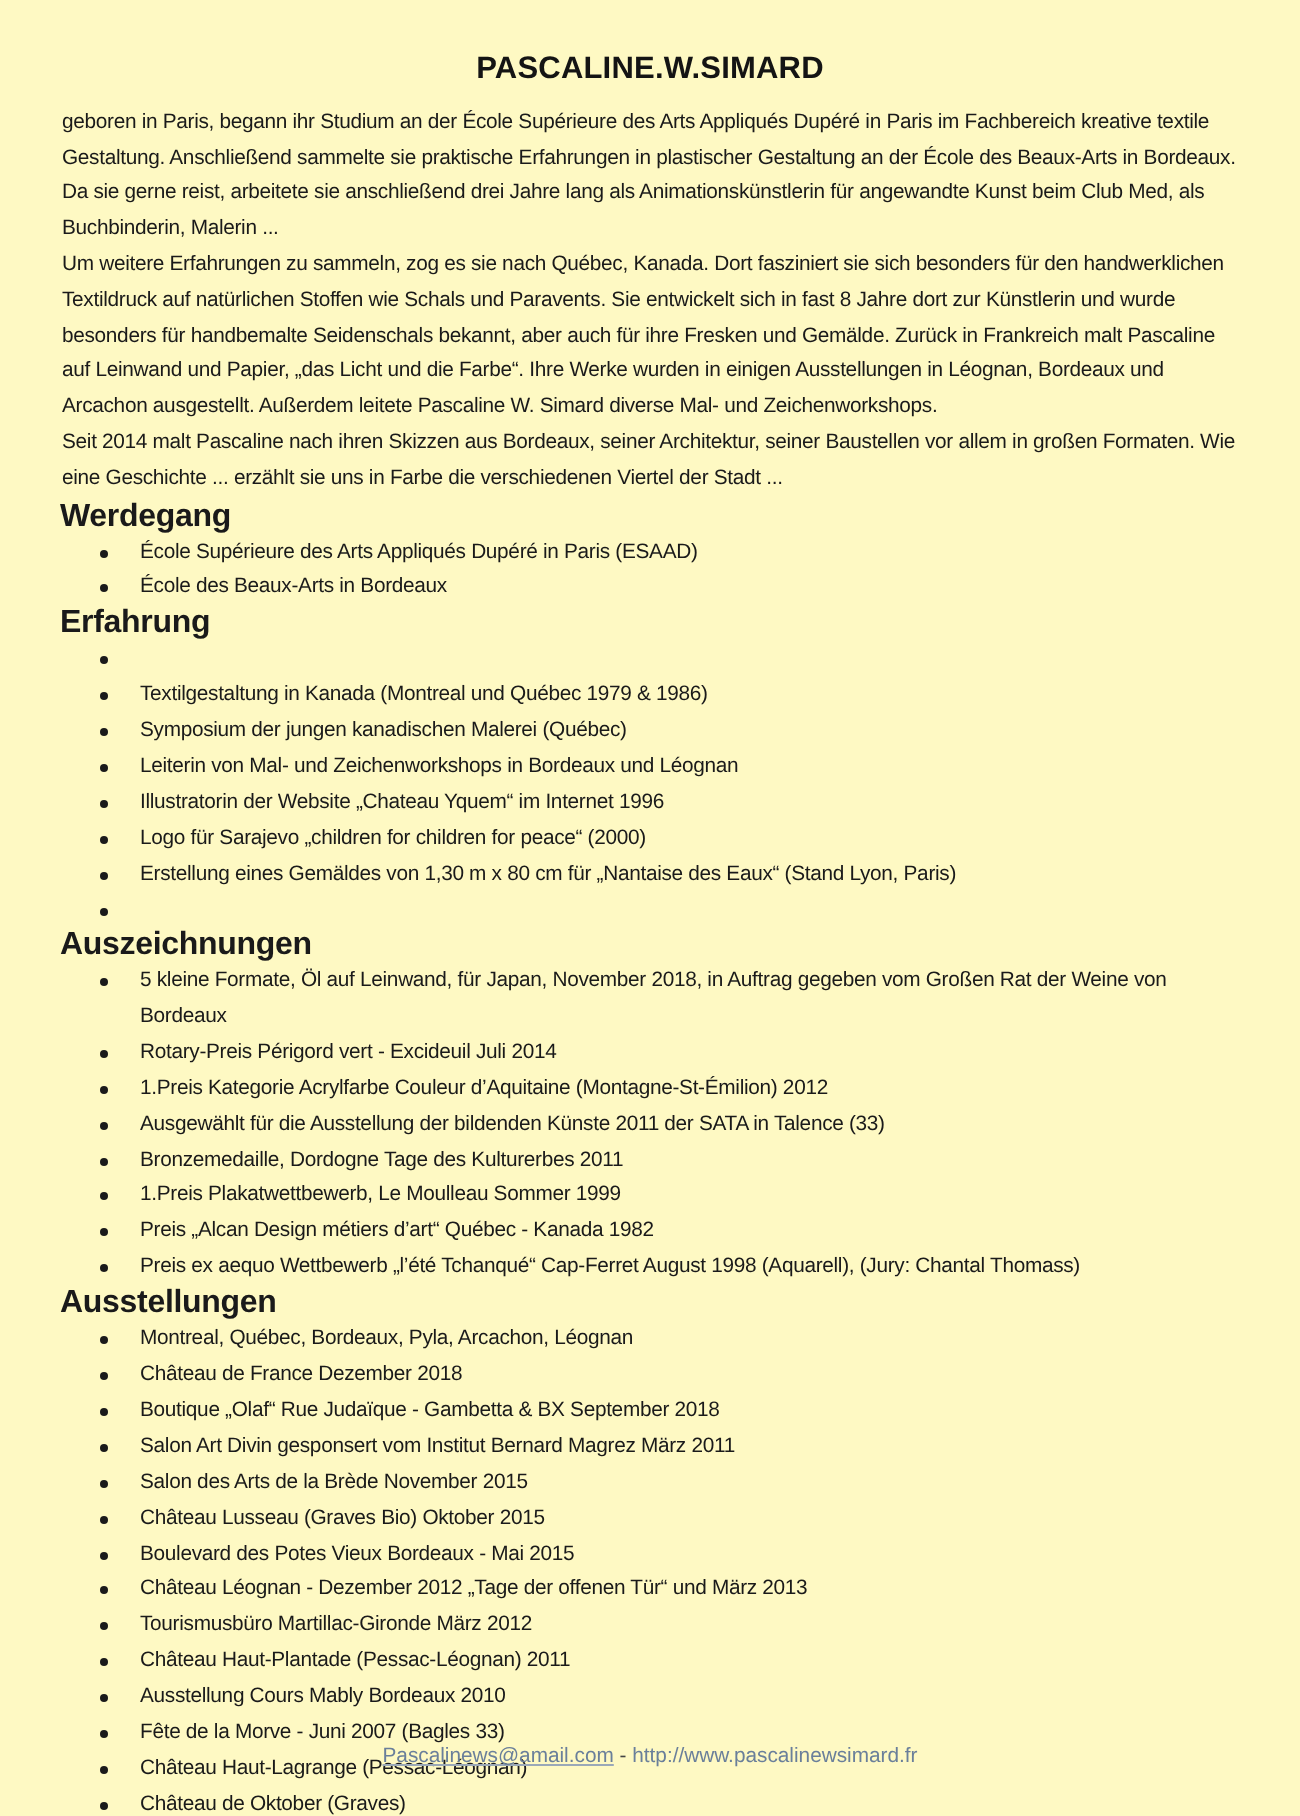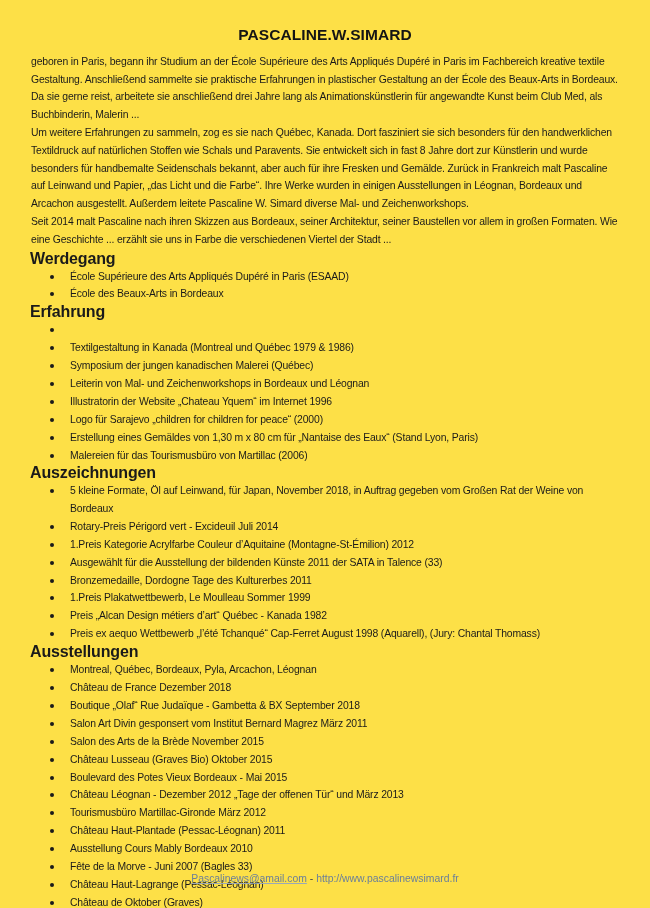--- a/index.html
+++ b/index.html
@@ -13,21 +13,21 @@
       overflow: hidden;
       position: relative;
       font-family: "Liberation Sans", "DejaVu Sans", sans-serif;
       color: #1a1a1a;
     }
     .page {
       position: absolute;
       left: 0; top: 0;
       width: 650px;
       height: 908px;
-      background: #fde047;
+      background: #fef9c3;
     }
     .title {
       position: absolute;
       top: 26px;
       left: 0;
       width: 650px;
       text-align: center;
       font-size: 15.5px;
       font-weight: bold;
       letter-spacing: 0.1px;
@@ -117,21 +117,21 @@
     <div class="section">
       <h2 class="section-heading">Erfahrung</h2>
       <ul class="bullets">
         <li><span class="bullet"></span></li>
         <li><span class="bullet"></span><span>Textilgestaltung in Kanada (Montreal und Québec 1979 &amp; 1986)</span></li>
         <li><span class="bullet"></span><span>Symposium der jungen kanadischen Malerei (Québec)</span></li>
         <li><span class="bullet"></span><span>Leiterin von Mal- und Zeichenworkshops in Bordeaux und Léognan</span></li>
         <li><span class="bullet"></span><span>Illustratorin der Website „Chateau Yquem“ im Internet 1996</span></li>
         <li><span class="bullet"></span><span>Logo für Sarajevo „children for children for peace“ (2000)</span></li>
         <li><span class="bullet"></span><span>Erstellung eines Gemäldes von 1,30 m x 80 cm für „Nantaise des Eaux“ (Stand Lyon, Paris)</span></li>
-        <li><span class="bullet"></span><span>Malereien für das Tourismusbüro von Martillac (2006)</span></li>
+        <li><span class="bullet"></span></li>
       </ul>
     </div>
 
     <div class="section">
       <h2 class="section-heading">Auszeichnungen</h2>
       <ul class="bullets">
         <li><span class="bullet"></span><span>5 kleine Formate, Öl auf Leinwand, für Japan, November 2018, in Auftrag gegeben vom Großen Rat der Weine von Bordeaux</span></li>
         <li><span class="bullet"></span><span>Rotary-Preis Périgord vert - Excideuil Juli 2014</span></li>
         <li><span class="bullet"></span><span>1.Preis Kategorie Acrylfarbe Couleur d’Aquitaine (Montagne-St-Émilion) 2012</span></li>
         <li><span class="bullet"></span><span>Ausgewählt für die Ausstellung der bildenden Künste 2011 der SATA in Talence (33)</span></li>

